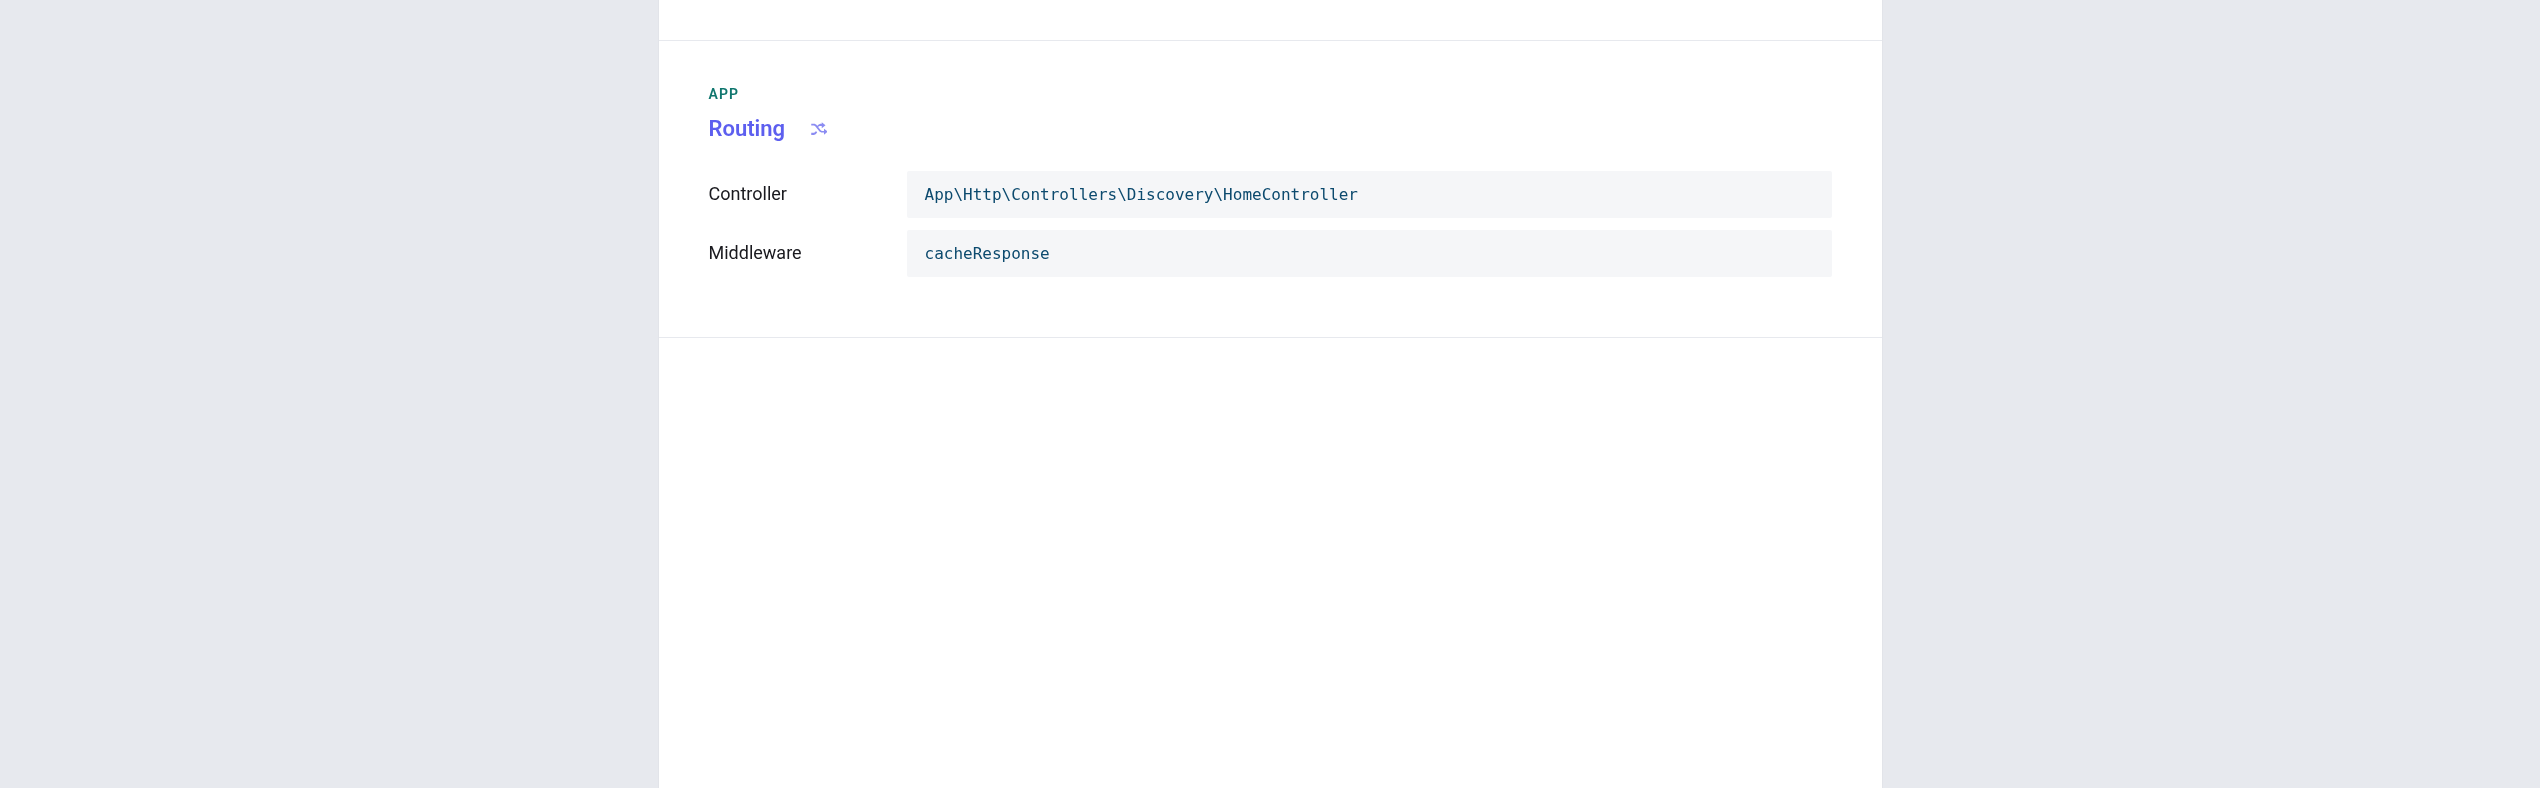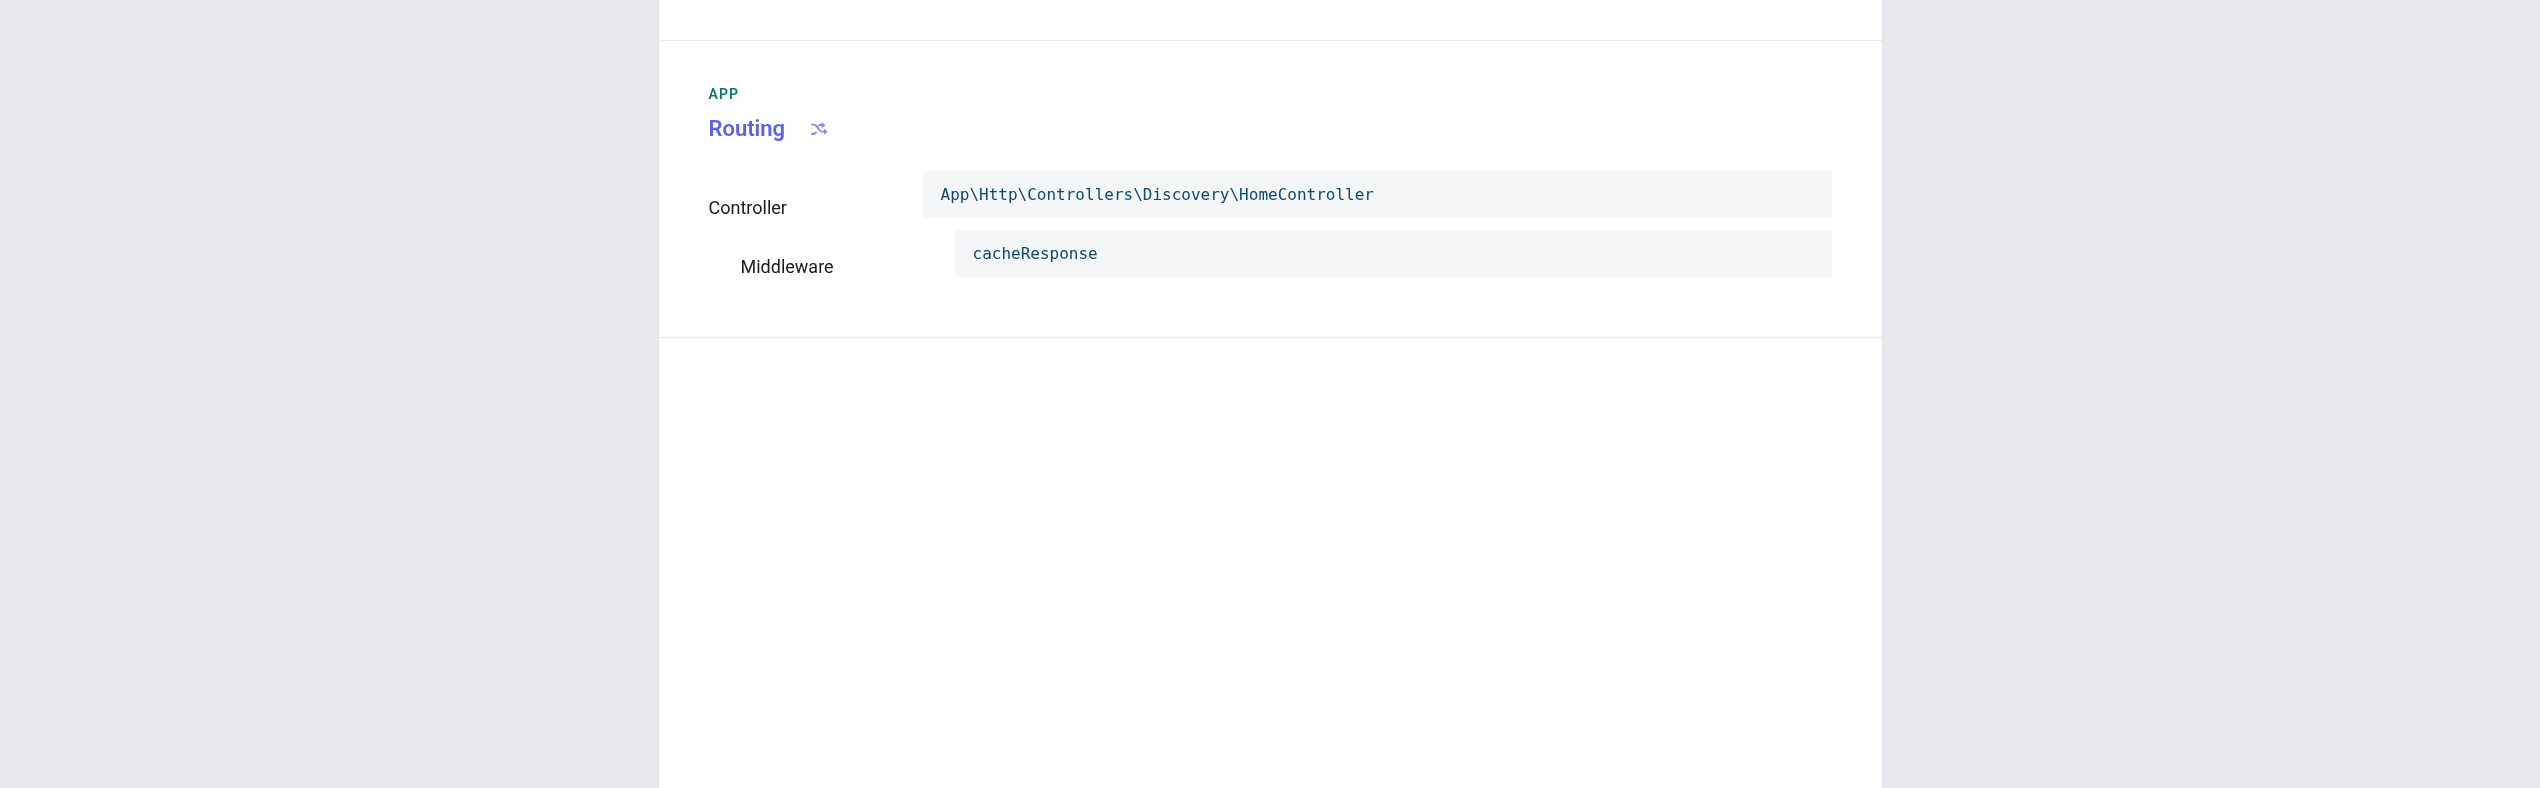--- a/index.html
+++ b/index.html
@@ -50,27 +50,26 @@
       color: #8b8cf2;
       display: inline-flex;
       align-items: center;
     }
     .heading-icon svg {
       width: 18px;
       height: 18px;
     }
     .row {
       display: flex;
-      align-items: flex-end;
-      gap: 24px;
+      align-items: flex-start;
+      gap: 8px;
       margin-bottom: 12px;
     }
     .row:last-of-type {
       margin-bottom: 0;
-      margin-left: 32px;
     }
     .row-label {
       width: 190px;
       flex-shrink: 0;
       font-size: 18px;
       color: #1a1a1f;
       padding-top: 12px;
     }
     .row-values {
       flex: 1;

